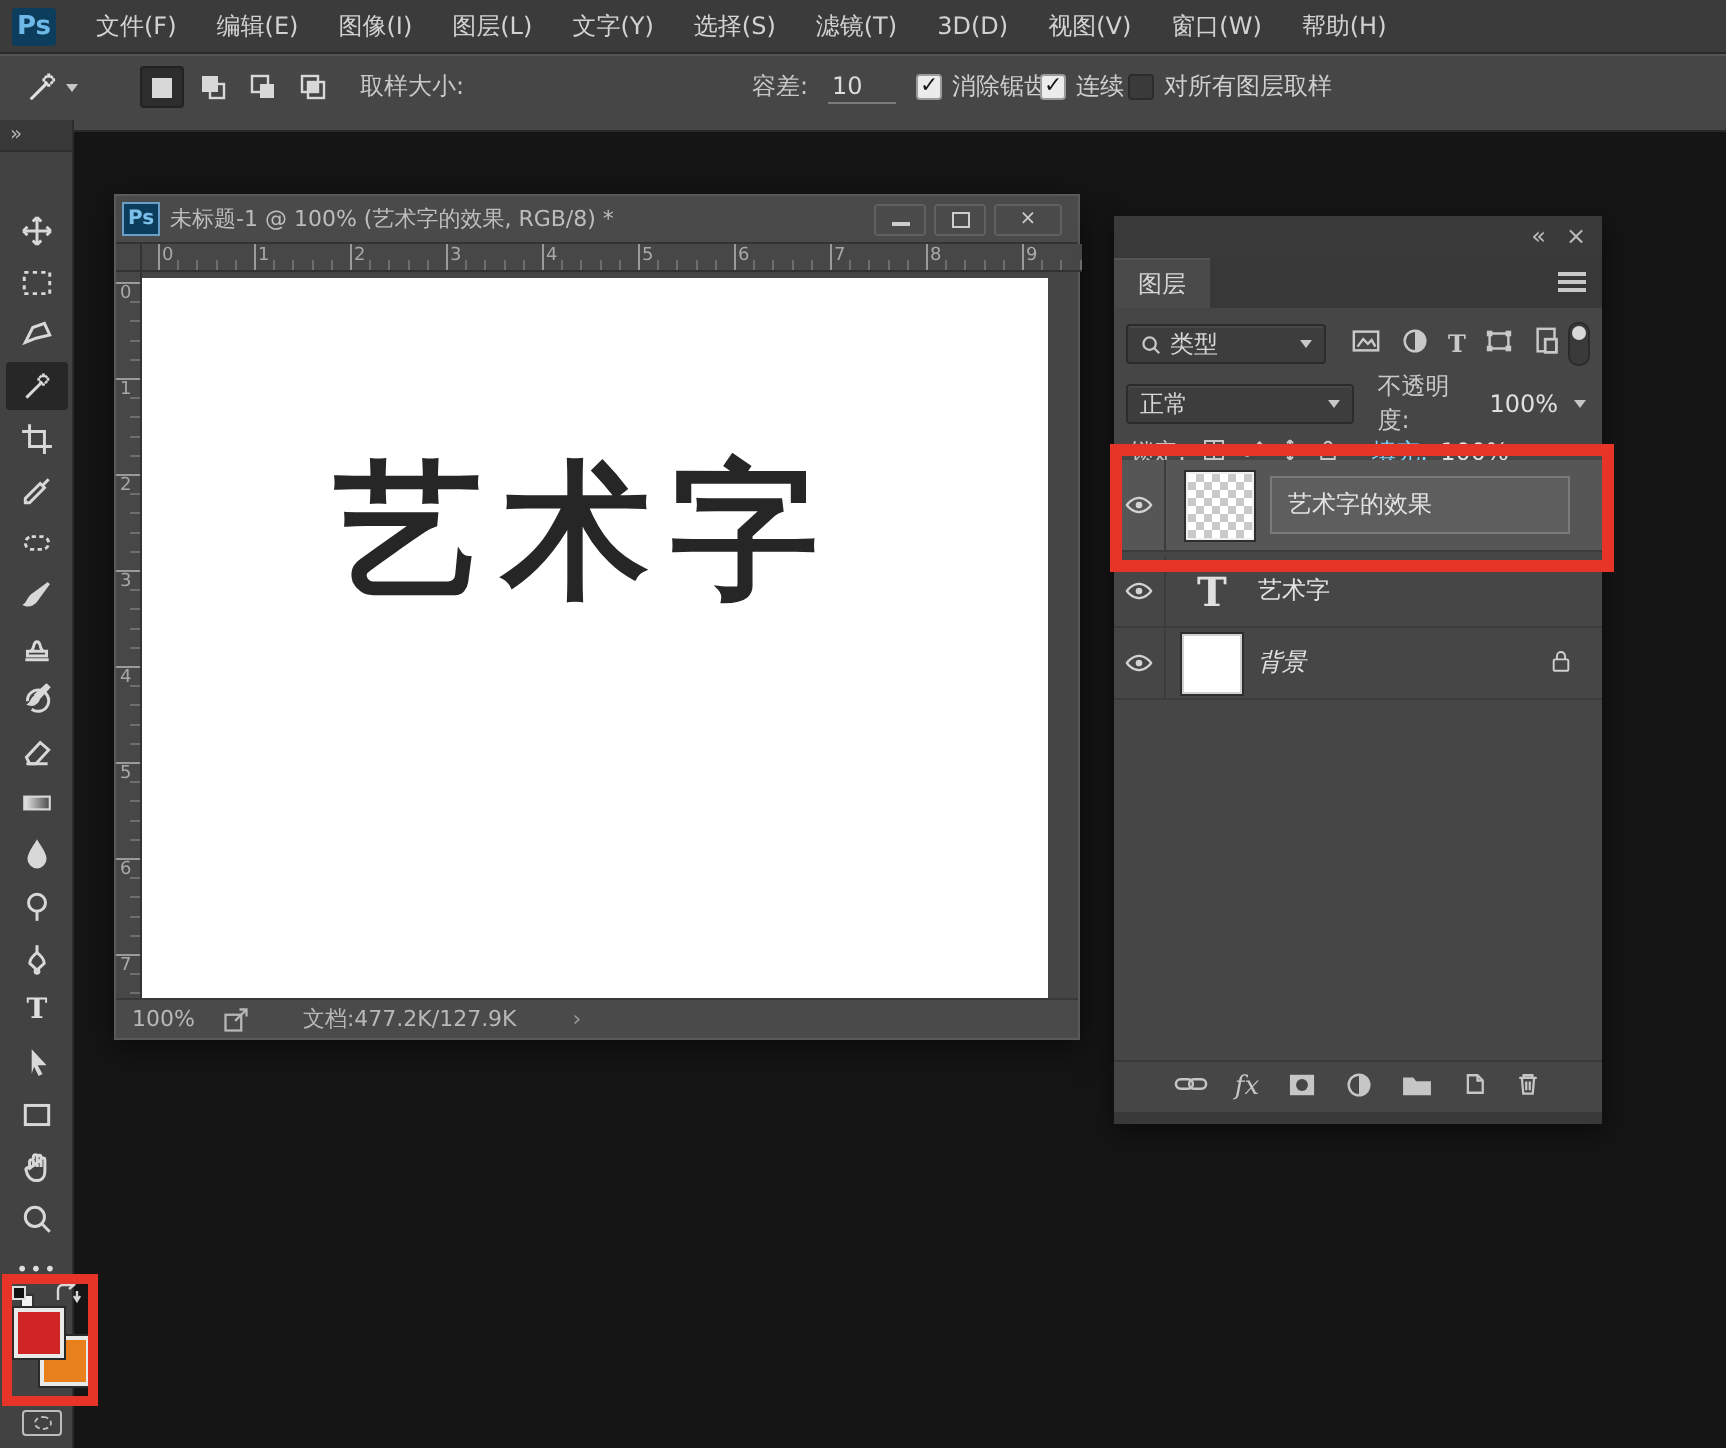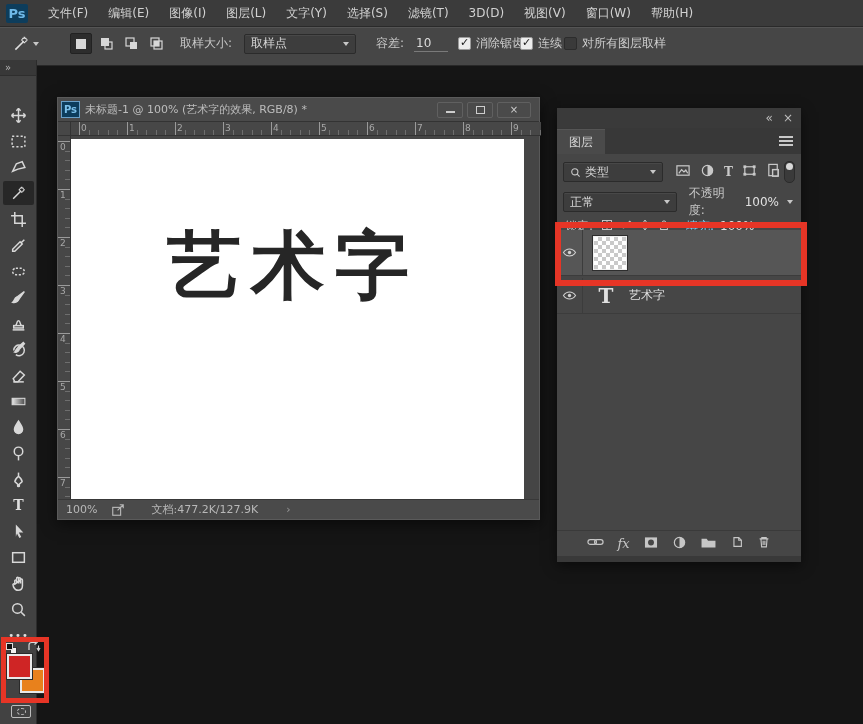--- a/index.html
+++ b/index.html
@@ -143,26 +143,20 @@
     </div>
     <div class="mode-btn" style="left:145px;">
       <svg width="15" height="15" viewBox="0 0 15 15">
           <rect x="2" y="2" width="8" height="8" fill="none" stroke="#d8d8d8" stroke-width="1.2"></rect>
           <rect x="5" y="5" width="8" height="8" fill="none" stroke="#d8d8d8" stroke-width="1.2"></rect>
           <rect x="5" y="5" width="5" height="5" fill="#d8d8d8"></rect>
         </svg>
     </div>
 
     <div class="ob ob-label" style="left:180px;">取样大小:</div>
-    <div class="ob" style="left:244px;">
-      <div class="dropdown" style="width:112px;">
-        <span>取样点</span>
-        <div class="chev"></div>
-      </div>
-    </div>
     <div class="ob ob-label" style="left:376px;">容差:</div>
     <div class="ob" style="left:414px;">
       <span class="tol-input">10</span>
     </div>
 
     <div class="ob" style="left:458px;">
       <span class="cb checked"></span>
       <span>消除锯齿</span>
     </div>
     <div class="ob" style="left:520px;text-align:right;">
@@ -456,33 +450,50 @@
     </div>
 
     <div class="lrow sel" style="top:122px;height:46px;">
       <div class="eyecell">
         <svg width="15" height="13" viewBox="0 0 16 14">
             <path d="M1.5 7s2.6-3.8 6.5-3.8S14.5 7 14.5 7 11.9 10.8 8 10.8 1.5 7 1.5 7z"></path>
             <circle cx="8" cy="7" r="1.8" fill="#d2d2d2" stroke="none"></circle>
           </svg>
       </div>
       <div class="thumb checker" style="width:34px;height:34px;margin-left:10px;"></div>
+      <div class="lname name-plate">艺术字的效果</div>
     </div>
 
     <div class="lrow" style="top:170px;height:36px;">
       <div class="eyecell">
         <svg width="15" height="13" viewBox="0 0 16 14">
             <path d="M1.5 7s2.6-3.8 6.5-3.8S14.5 7 14.5 7 11.9 10.8 8 10.8 1.5 7 1.5 7z"></path>
             <circle cx="8" cy="7" r="1.8" fill="#d2d2d2" stroke="none"></circle>
           </svg>
       </div>
       <div class="t-glyph">T</div>
       <div class="lname">艺术字</div>
     </div>
 
+    <div class="lrow" style="top:206px;height:36px;">
+      <div class="eyecell">
+        <svg width="15" height="13" viewBox="0 0 16 14">
+            <path d="M1.5 7s2.6-3.8 6.5-3.8S14.5 7 14.5 7 11.9 10.8 8 10.8 1.5 7 1.5 7z"></path>
+            <circle cx="8" cy="7" r="1.8" fill="#d2d2d2" stroke="none"></circle>
+          </svg>
+      </div>
+      <div class="thumb white"></div>
+      <div class="lname bg-name">背景</div>
+      <div class="locksym">
+        <svg width="13" height="13" viewBox="0 0 16 16">
+            <rect x="3.5" y="7" width="9" height="7" rx="1"></rect>
+            <path d="M5.5 7V5a2.5 2.5 0 0 1 5 0v2"></path>
+          </svg>
+      </div>
+    </div>
 
     <div class="panel-foot">
       <span><svg width="17" height="12" viewBox="0 0 18 12">
             <rect x="1" y="3.5" width="9" height="5" rx="2.5"></rect>
             <rect x="8" y="3.5" width="9" height="5" rx="2.5"></rect>
           </svg></span>
       <span class="fx-label">fx</span>
       <span><svg width="16" height="13" viewBox="0 0 16 14">
             <rect x="1.5" y="1.5" width="13" height="11" fill="#c6c6c6" stroke="none"></rect>
             <circle cx="8" cy="7" r="3.2" fill="#464646" stroke="none"></circle>

